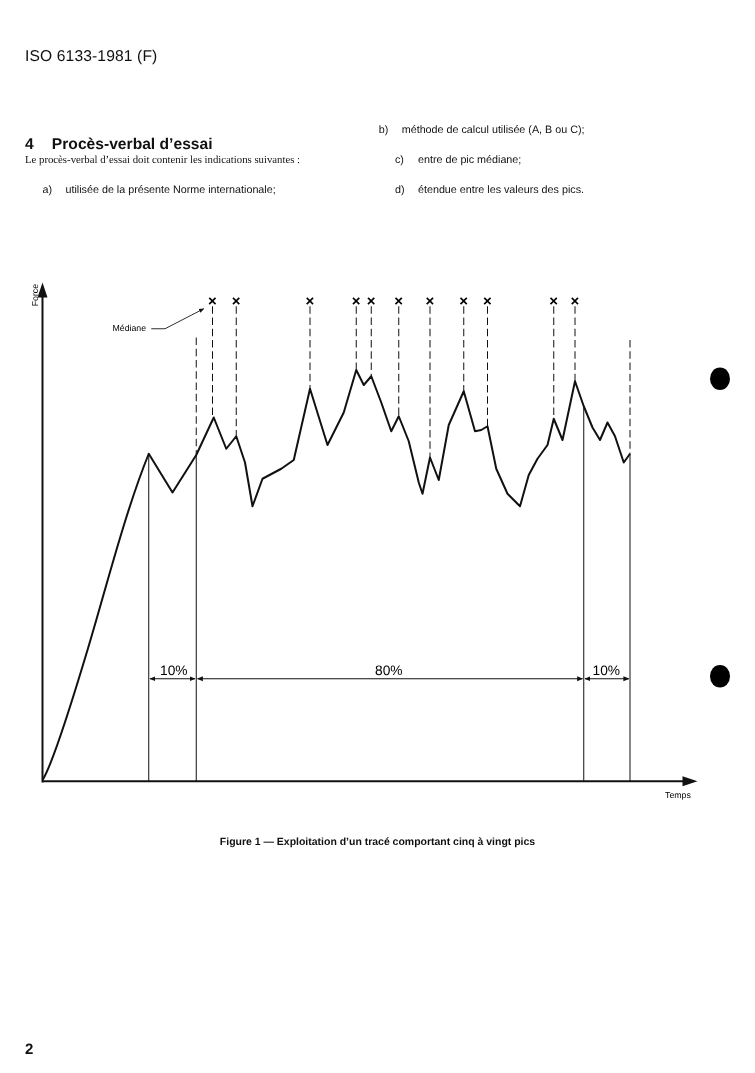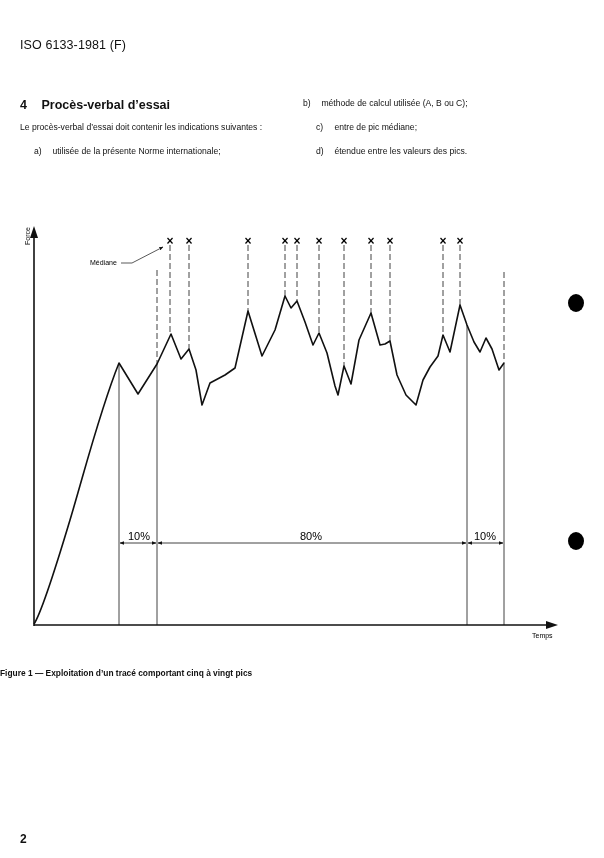--- a/index.html
+++ b/index.html
@@ -1,25 +1,25 @@
 <!DOCTYPE html>
 <html><head>
 <meta charset="utf-8">
 <style>
   html, body { margin: 0; padding: 0; background: #ffffff; }
   body { width: 604px; height: 858px; position: relative; overflow: hidden;
          font-family: "Liberation Sans", sans-serif; color: #111; }
   .abs { position: absolute; }
   .hdr { left: 20px; top: 38px; font-size: 12.5px; font-weight: normal; letter-spacing: 0.1px; }
-  .sec { left: 20px; top: 98px; font-size: 12.5px; font-weight: bold; }
+  .sec { left: 20px; top: 108px; font-size: 12.5px; font-weight: bold; }
   .sec .num { display: inline-block; width: 18px; }
-  .intro { left: 20px; top: 122px; font-size: 8.6px; }
+  .intro { left: 20px; top: 122px; font-size: 8.6px; font-family: Liberation Serif, serif; }
   .item { font-size: 8.6px; }
   .item .lbl { display: inline-block; width: 16px; }
-  .fig-caption { left: 0; width: 604px; top: 668px; font-size: 8.4px; font-weight: bold; }
+  .fig-caption { left: 0; width: 604px; top: 668px; text-align: center; font-size: 8.4px; font-weight: bold; }
   .page-num { left: 20px; top: 832px; font-size: 12px; font-weight: bold; }
   .dot { width: 16px; height: 18px; border-radius: 50%; background: #000; }
   svg text { font-family: "Liberation Sans", sans-serif; }
 </style>
 </head>
 <body>
 
 <div class="abs hdr">ISO 6133-1981 (F)</div>
 
 <div class="abs sec">

